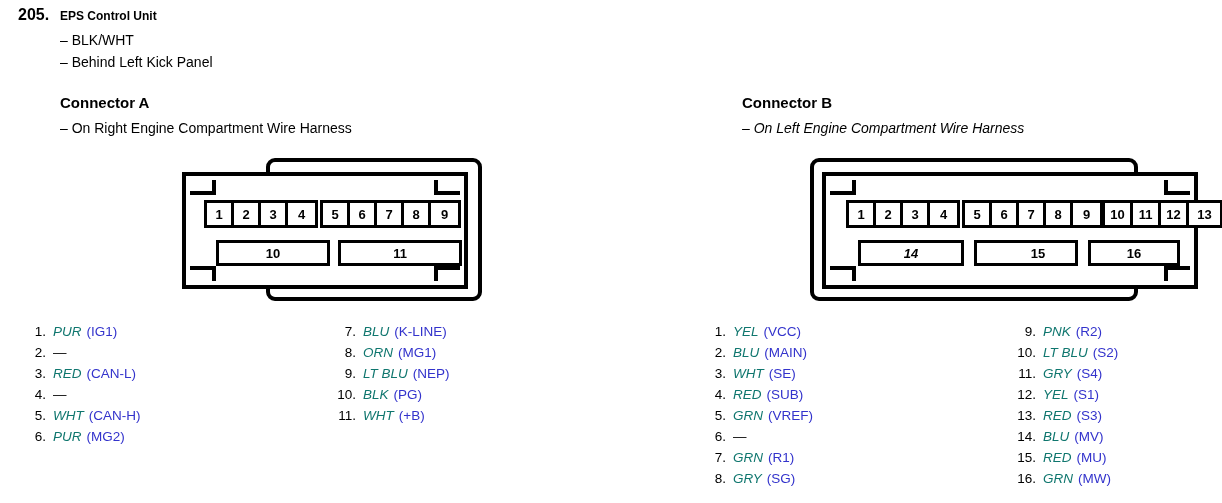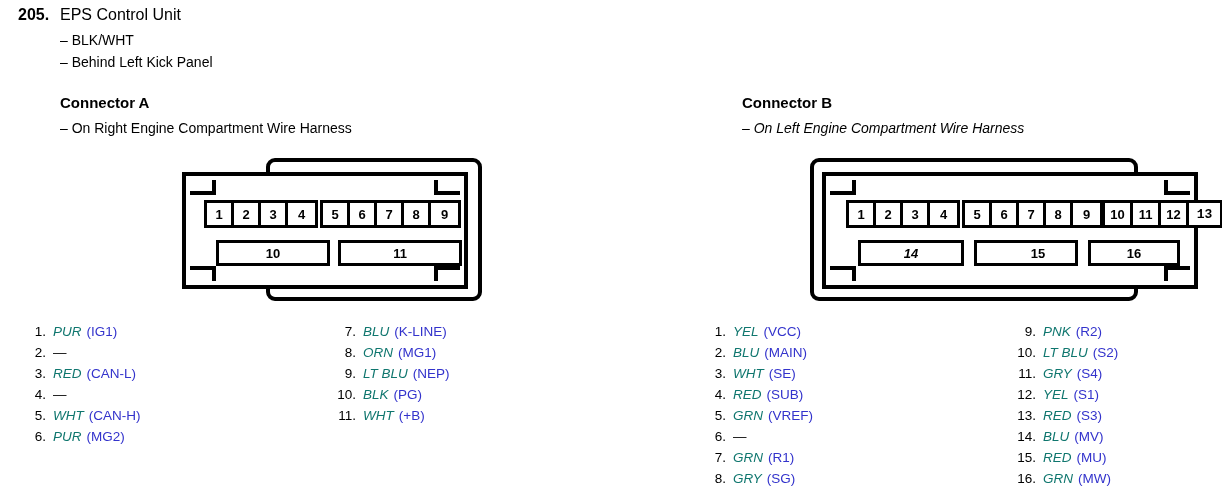--- a/index.html
+++ b/index.html
@@ -24,22 +24,22 @@
     display: flex;
     align-items: baseline;
     justify-content: flex-end;
   }
   .title-num {
     font-size: 16px;
     font-weight: bold;
     width: 42px;
   }
   .title-text {
-    font-size: 16px;
-    font-weight: normal;
+    font-size: 12px;
+    font-weight: bold;
   }
   .sub-line {
     position: absolute;
     left: 60px;
     font-size: 14px;
     white-space: nowrap;
   }
   .sub1 { top: 32px; }
   .sub2 { top: 54px; }
 
@@ -207,21 +207,21 @@
       <div class="pin-cell" style="width: 27px;">5</div>
       <div class="pin-cell" style="width: 27px;">6</div>
       <div class="pin-cell" style="width: 27px;">7</div>
       <div class="pin-cell" style="width: 27px;">8</div>
       <div class="pin-cell" style="width: 27px;">9</div>
     </div>
   <div class="pin-group" id="b-top-group-2" style="left:292px; top:42px; height:28px;">
       <div class="pin-cell" style="width: 28px;">10</div>
       <div class="pin-cell" style="width: 28px;">11</div>
       <div class="pin-cell" style="width: 28px;">12</div>
-      <div class="pin-cell" style="width: 31px; font-family: Liberation Mono, monospace;">13</div>
+      <div class="pin-cell" style="width: 31px;">13</div>
     </div>
 
   <div class="big-pin" id="b-big-0" style="left:48px; top:82px; width:106px; height:26px;font-style:italic;">14</div>
   <div class="big-pin" id="b-big-1" style="left:164px; top:82px; width:104px; height:26px;padding-left:24px;">15</div>
   <div class="big-pin" id="b-big-2" style="left:278px; top:82px; width:92px; height:26px;">16</div>
 </div>
 
 <div class="pin-list" id="list-a-1" style="left:20px; top:321px; width:180px;">
     <div class="pin-entry">
       <span class="pin-idx">1.</span>

